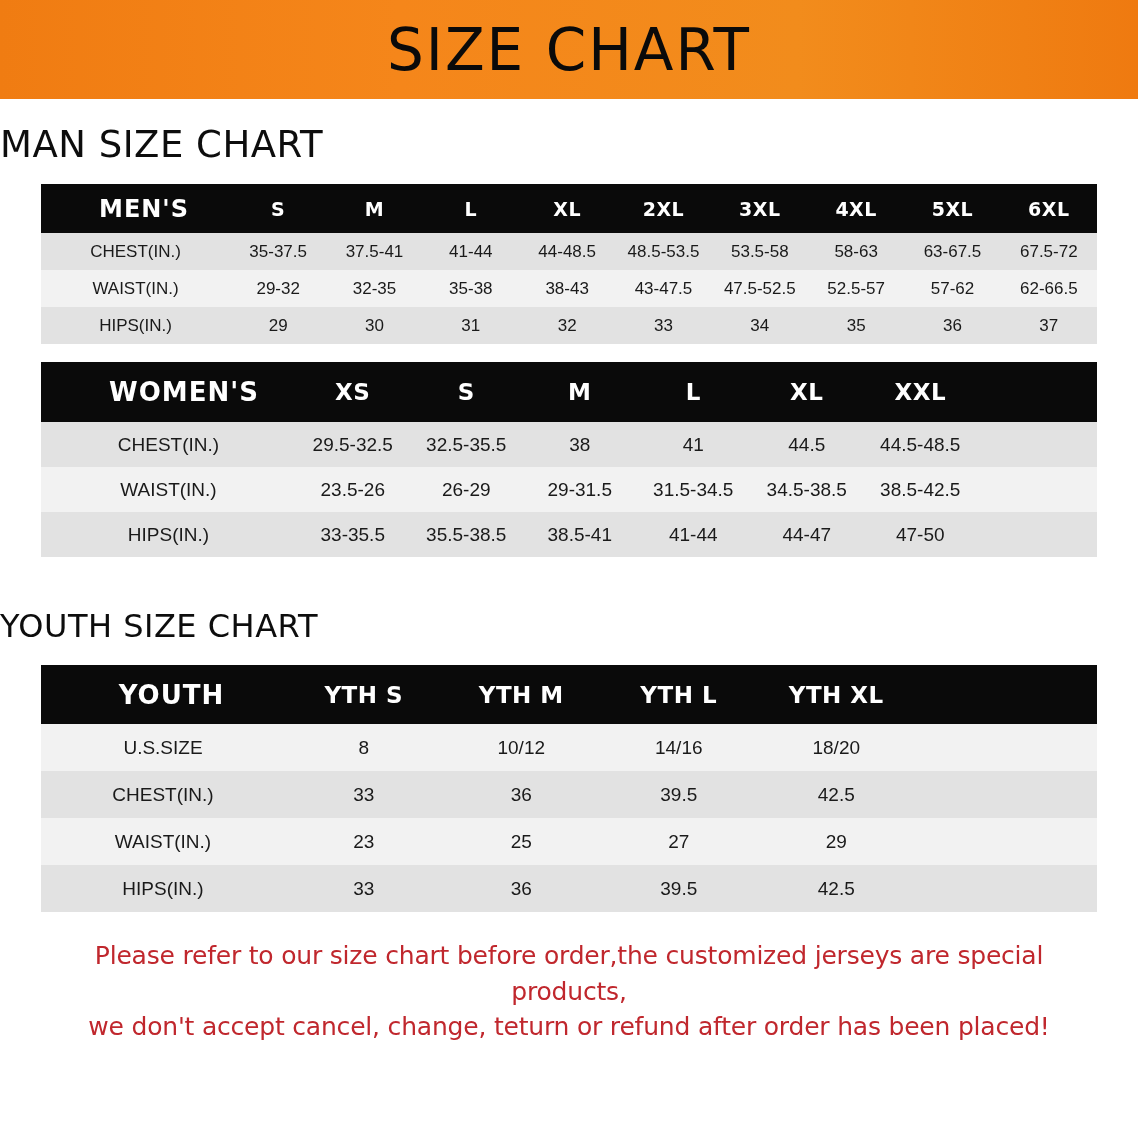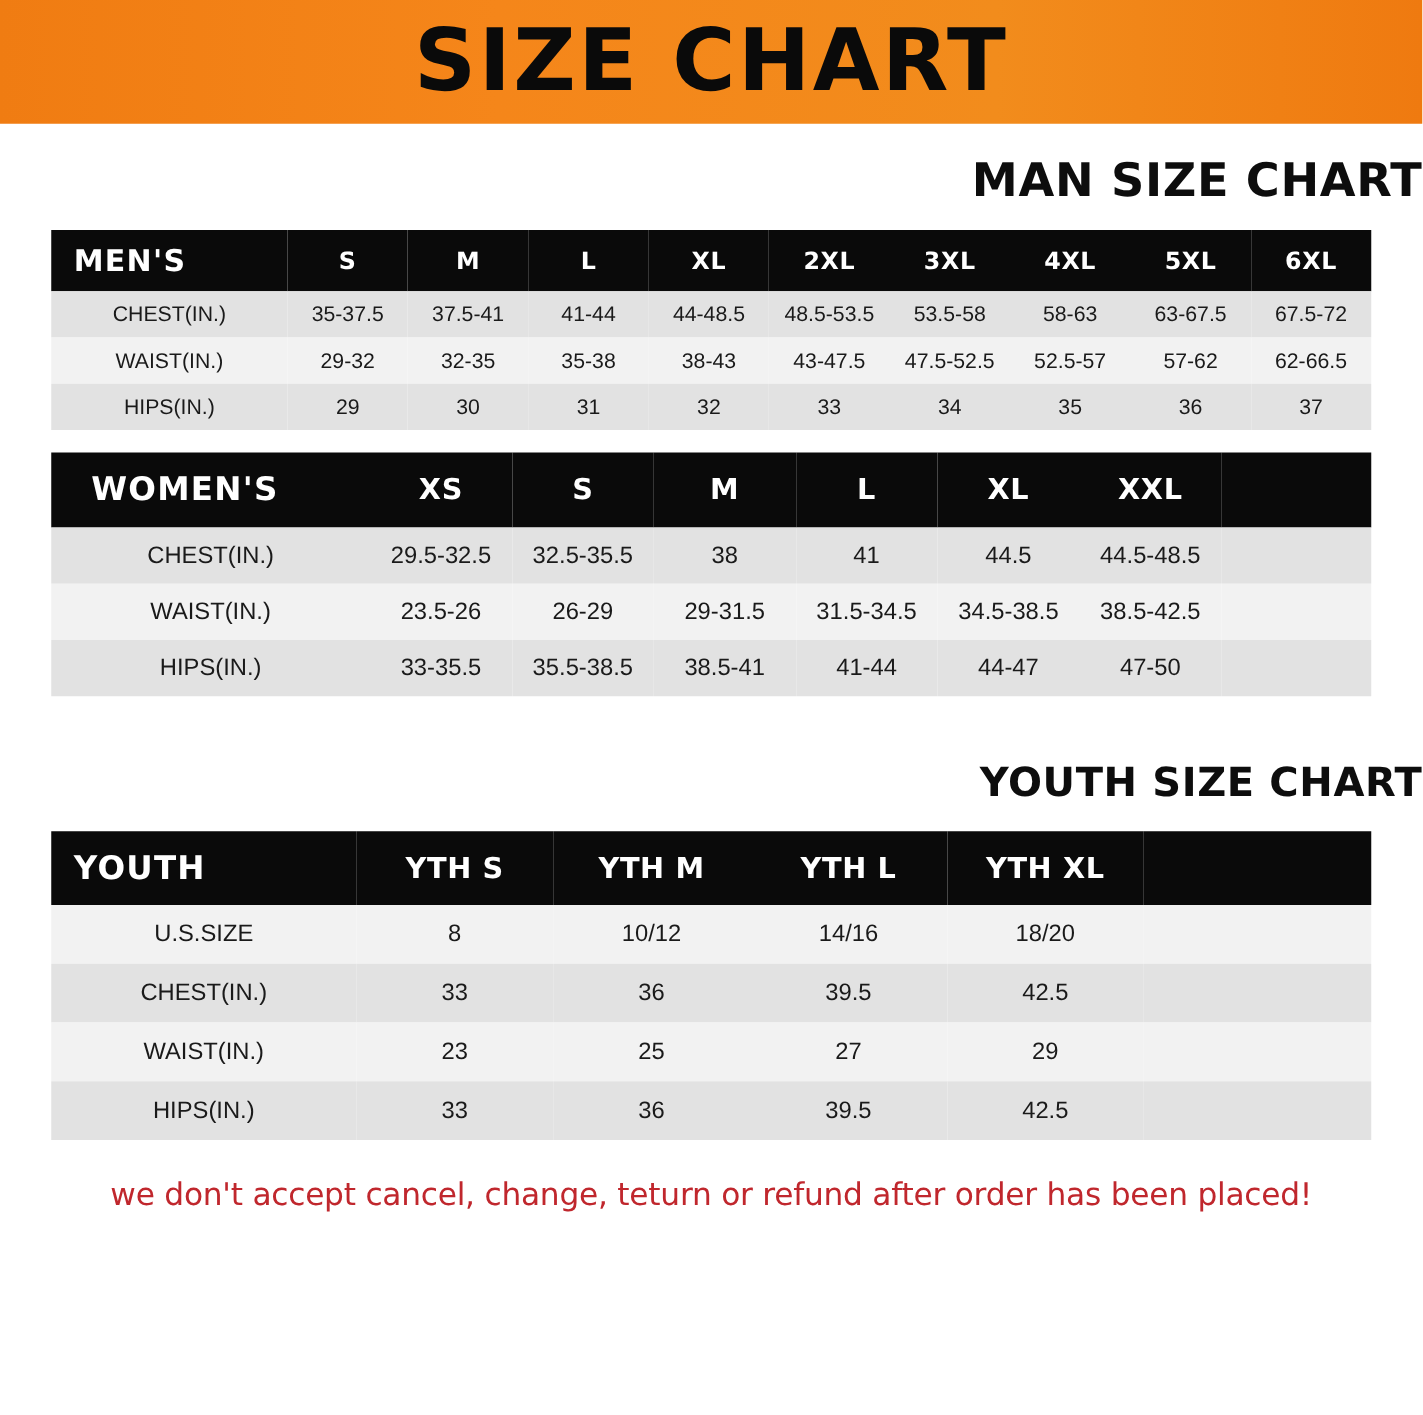--- a/index.html
+++ b/index.html
@@ -25,33 +25,33 @@
   
   .banner {
     height: 99px;
     background: linear-gradient(90deg, #f07c12 0%, #f5861a 35%, #f28c1c 70%, #ef7a10 100%);
     display: flex;
     align-items: center;
     justify-content: center;
   }
   .banner-title {
     font-family: "DejaVu Sans", sans-serif;
-    font-weight: 700;
-    font-size: 69px;
+    font-weight: 400;
+    font-size: 58px;
     letter-spacing: 2px;
     color: #0a0a0a;
     line-height: 1;
     white-space: nowrap;
   }
 
   
   .section-title {
-    text-align: right;
+    text-align: left;
     font-family: "DejaVu Sans", sans-serif;
-    font-weight: 700;
+    font-weight: 400;
     font-size: 37px;
     letter-spacing: 0.5px;
     color: #0d0d0d;
   }
   .section-title.man { margin-top: 24px; }
   .section-title.women { margin-top: 40px; font-size: 38px; }
   .section-title.youth { margin-top: 50px; font-size: 32px; }
 
   
   .table-wrap {
@@ -70,21 +70,21 @@
     color: #1a1a1a;
     white-space: nowrap;
   }
   table.size-table thead th {
     background: #0a0a0a;
     color: #ffffff;
     font-family: "DejaVu Sans", sans-serif;
     font-weight: 700;
   }
   table.size-table thead th.rowlabel {
-    text-align: left;
+    text-align: center;
   }
   table.size-table td.rowlabel {
     font-weight: 400;
   }
 
   
   .men-wrap { width: 1056px; margin-top: 18px; }
   .men-table thead th { height: 47px; font-size: 19px; letter-spacing: 0.5px; }
   .men-table thead th.rowlabel { font-size: 24px; padding-left: 18px; letter-spacing: 1px; }
   .men-table tbody td { height: 35px; font-size: 17px; }
@@ -286,16 +286,17 @@
           <td>36</td>
           <td>39.5</td>
           <td>42.5</td>
           <td></td>
         </tr>
       </tbody>
     </table>
   </div>
 
   <div class="notice">
+    <span class="line">Please refer to our size chart before order,the customized jerseys are special products,</span>
     <span class="line">we don't accept cancel, change, teturn or refund after order has been placed!</span>
   </div>
 
 </div>
 
 </body></html>

